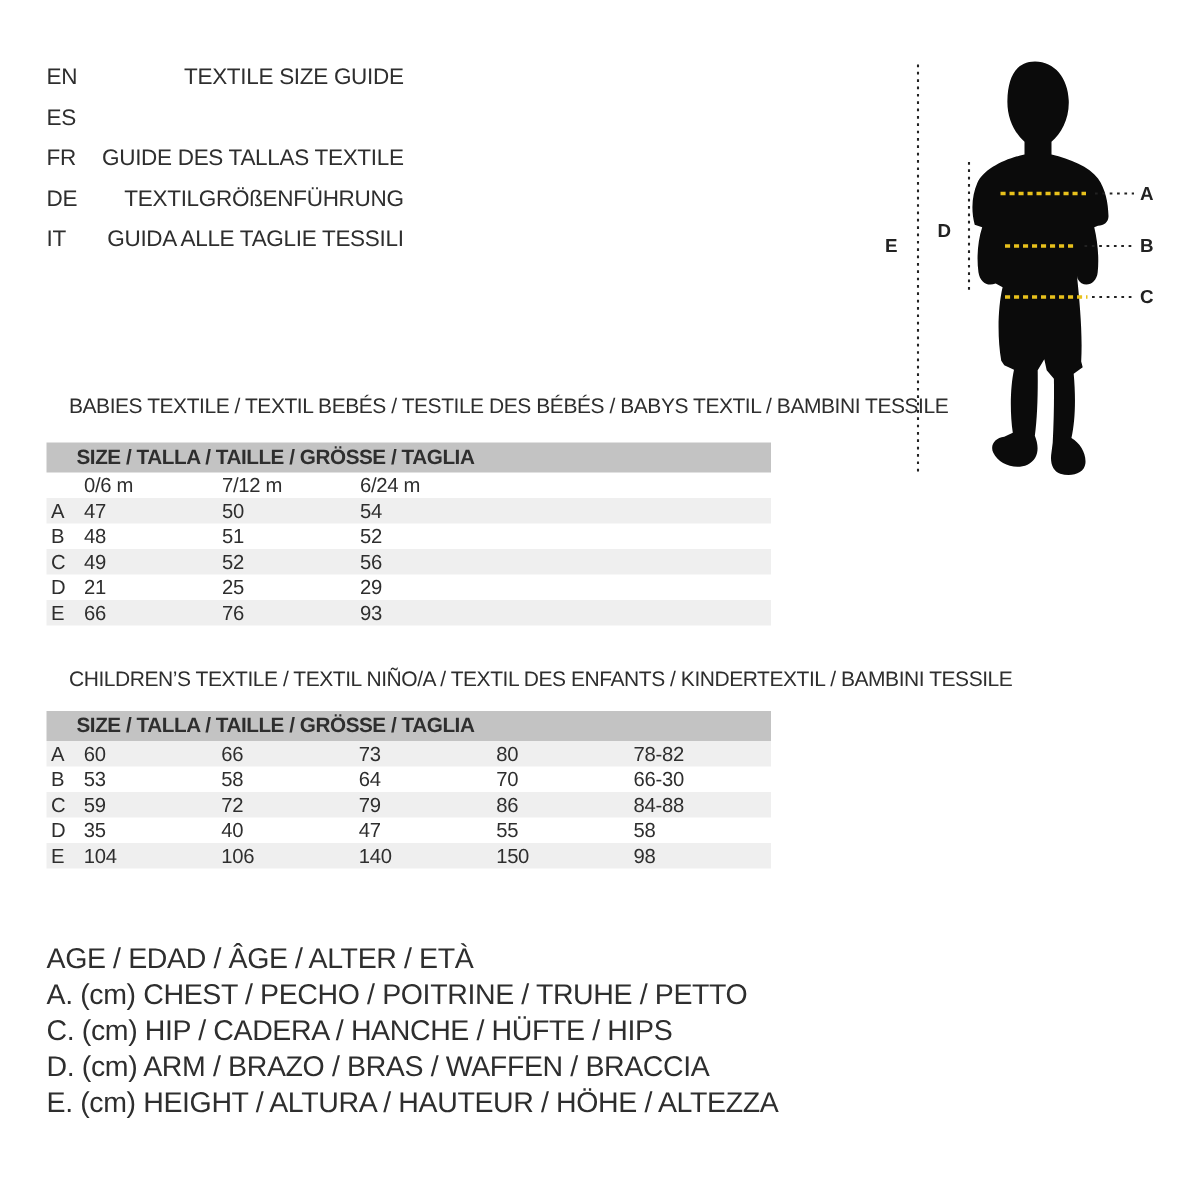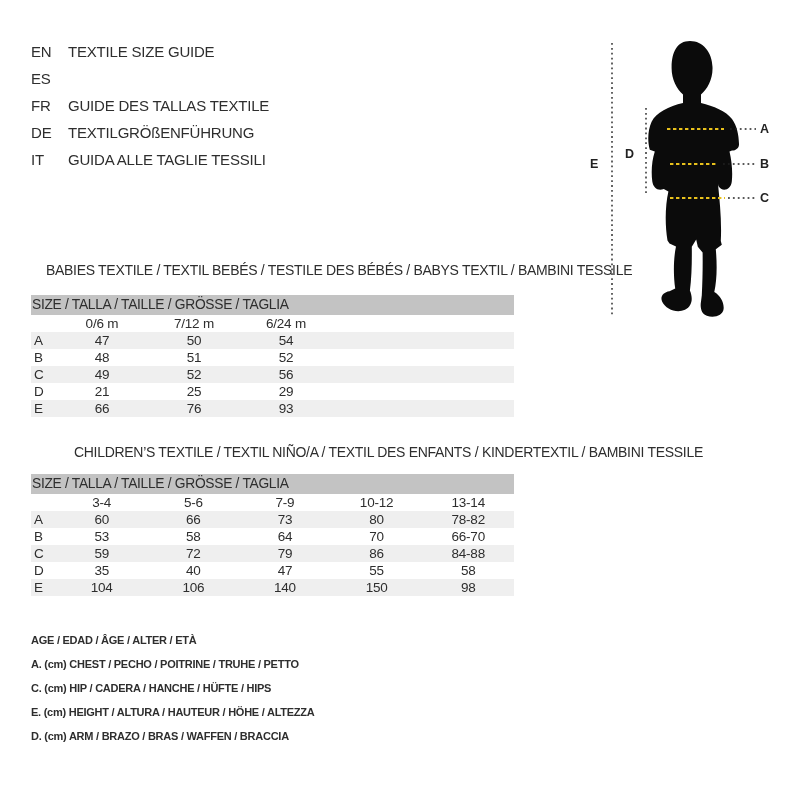--- a/index.html
+++ b/index.html
@@ -3,38 +3,38 @@
 <meta charset="utf-8">
 <style>
   html,body { margin:0; padding:0; }
   body {
     width:800px; height:800px; position:relative; overflow:hidden;
     background:#ffffff; color:#2e2e2e;
     font-family:"Liberation Sans", sans-serif;
   }
   
   .languages { position:absolute; left:31px; top:38px; }
-  .lang-row { display:flex; font-size:15px; line-height:27px; letter-spacing:-0.2px; }
+  .lang-row { display:flex; font-size:15px; line-height:27px; letter-spacing:-0.2px;justify-content:space-between; }
   .lang-code { width:37px; }
   
   .section-title { position:absolute; left:46px; font-size:14px; letter-spacing:-0.3px; white-space:nowrap; }
   #babies-title { top:262px; }
-  #children-title { top:444px;margin-left:28px; }
+  #children-title { top:444px; }
   
   .size-table { position:absolute; left:31px; width:483px; }
   #babies-table { top:295px; }
   #children-table { top:474px; }
-  .size-bar { height:20px; line-height:20px; background:#c3c3c3; font-size:13.8px; padding-left:1px; letter-spacing:-0.3px; }
+  .size-bar { height:20px; line-height:20px; background:#c3c3c3; font-size:13.8px; padding-left:20px; letter-spacing:-0.3px;font-weight:bold; }
   .t-row { display:flex; height:17px; line-height:17px; font-size:13.5px; letter-spacing:-0.2px; }
   .t-row.striped { background:#efefef; }
   .t-label { width:22px; padding-left:3px; }
-  .t-cell { width:92px; text-align:center; }
+  .t-cell { width:92px; }
   
   .legend { position:absolute; left:31px; top:628px; }
-  .legend-line { font-size:11px; line-height:24px; letter-spacing:-0.25px; white-space:nowrap;font-weight:bold; }
+  .legend-line { font-size:19px; line-height:24px; letter-spacing:-0.25px; white-space:nowrap; }
   
   .figure { position:absolute; left:578px; top:33px; width:210px; height:290px; }
   .fig-label { font-weight:bold; font-size:12.5px; font-family:"Liberation Sans", sans-serif; }
 </style>
 </head>
 <body style="color: rgb(46, 46, 46);">
 
 <div class="languages" id="languages">
     <div class="lang-row">
       <span class="lang-code">EN</span>
@@ -165,43 +165,35 @@
         <span class="t-cell">76</span>
         <span class="t-cell">93</span>
       </div>
     </div>
 </div>
 
 <div class="section-title" id="children-title">CHILDREN’S TEXTILE / TEXTIL NIÑO/A / TEXTIL DES ENFANTS / KINDERTEXTIL / BAMBINI TESSILE</div>
 <div class="size-table" id="children-table">
   <div class="size-bar" style="background: rgb(195, 195, 195);">SIZE / TALLA / TAILLE / GRÖSSE / TAGLIA</div>
   <div>
-      <div class="t-row">
-        <span class="t-label"></span>
-        <span class="t-cell">3-4</span>
-        <span class="t-cell">5-6</span>
-        <span class="t-cell">7-9</span>
-        <span class="t-cell">10-12</span>
-        <span class="t-cell">13-14</span>
-      </div>
       <div class="t-row striped" style="background: rgb(239, 239, 239);">
         <span class="t-label">A</span>
         <span class="t-cell">60</span>
         <span class="t-cell">66</span>
         <span class="t-cell">73</span>
         <span class="t-cell">80</span>
         <span class="t-cell">78-82</span>
       </div>
       <div class="t-row">
         <span class="t-label">B</span>
         <span class="t-cell">53</span>
         <span class="t-cell">58</span>
         <span class="t-cell">64</span>
         <span class="t-cell">70</span>
-        <span class="t-cell">66-70</span>
+        <span class="t-cell">66-30</span>
       </div>
       <div class="t-row striped" style="background: rgb(239, 239, 239);">
         <span class="t-label">C</span>
         <span class="t-cell">59</span>
         <span class="t-cell">72</span>
         <span class="t-cell">79</span>
         <span class="t-cell">86</span>
         <span class="t-cell">84-88</span>
       </div>
       <div class="t-row">
@@ -220,15 +212,15 @@
         <span class="t-cell">150</span>
         <span class="t-cell">98</span>
       </div>
     </div>
 </div>
 
 <div class="legend" id="legend">
     <div class="legend-line">AGE / EDAD / ÂGE / ALTER / ETÀ</div>
     <div class="legend-line">A. (cm) CHEST / PECHO / POITRINE / TRUHE / PETTO</div>
     <div class="legend-line">C. (cm) HIP / CADERA / HANCHE / HÜFTE / HIPS</div>
+    <div class="legend-line">D. (cm) ARM / BRAZO / BRAS / WAFFEN / BRACCIA</div>
     <div class="legend-line">E. (cm) HEIGHT / ALTURA / HAUTEUR / HÖHE / ALTEZZA</div>
-    <div class="legend-line">D. (cm) ARM / BRAZO / BRAS / WAFFEN / BRACCIA</div>
   </div>
 
 </body></html>

